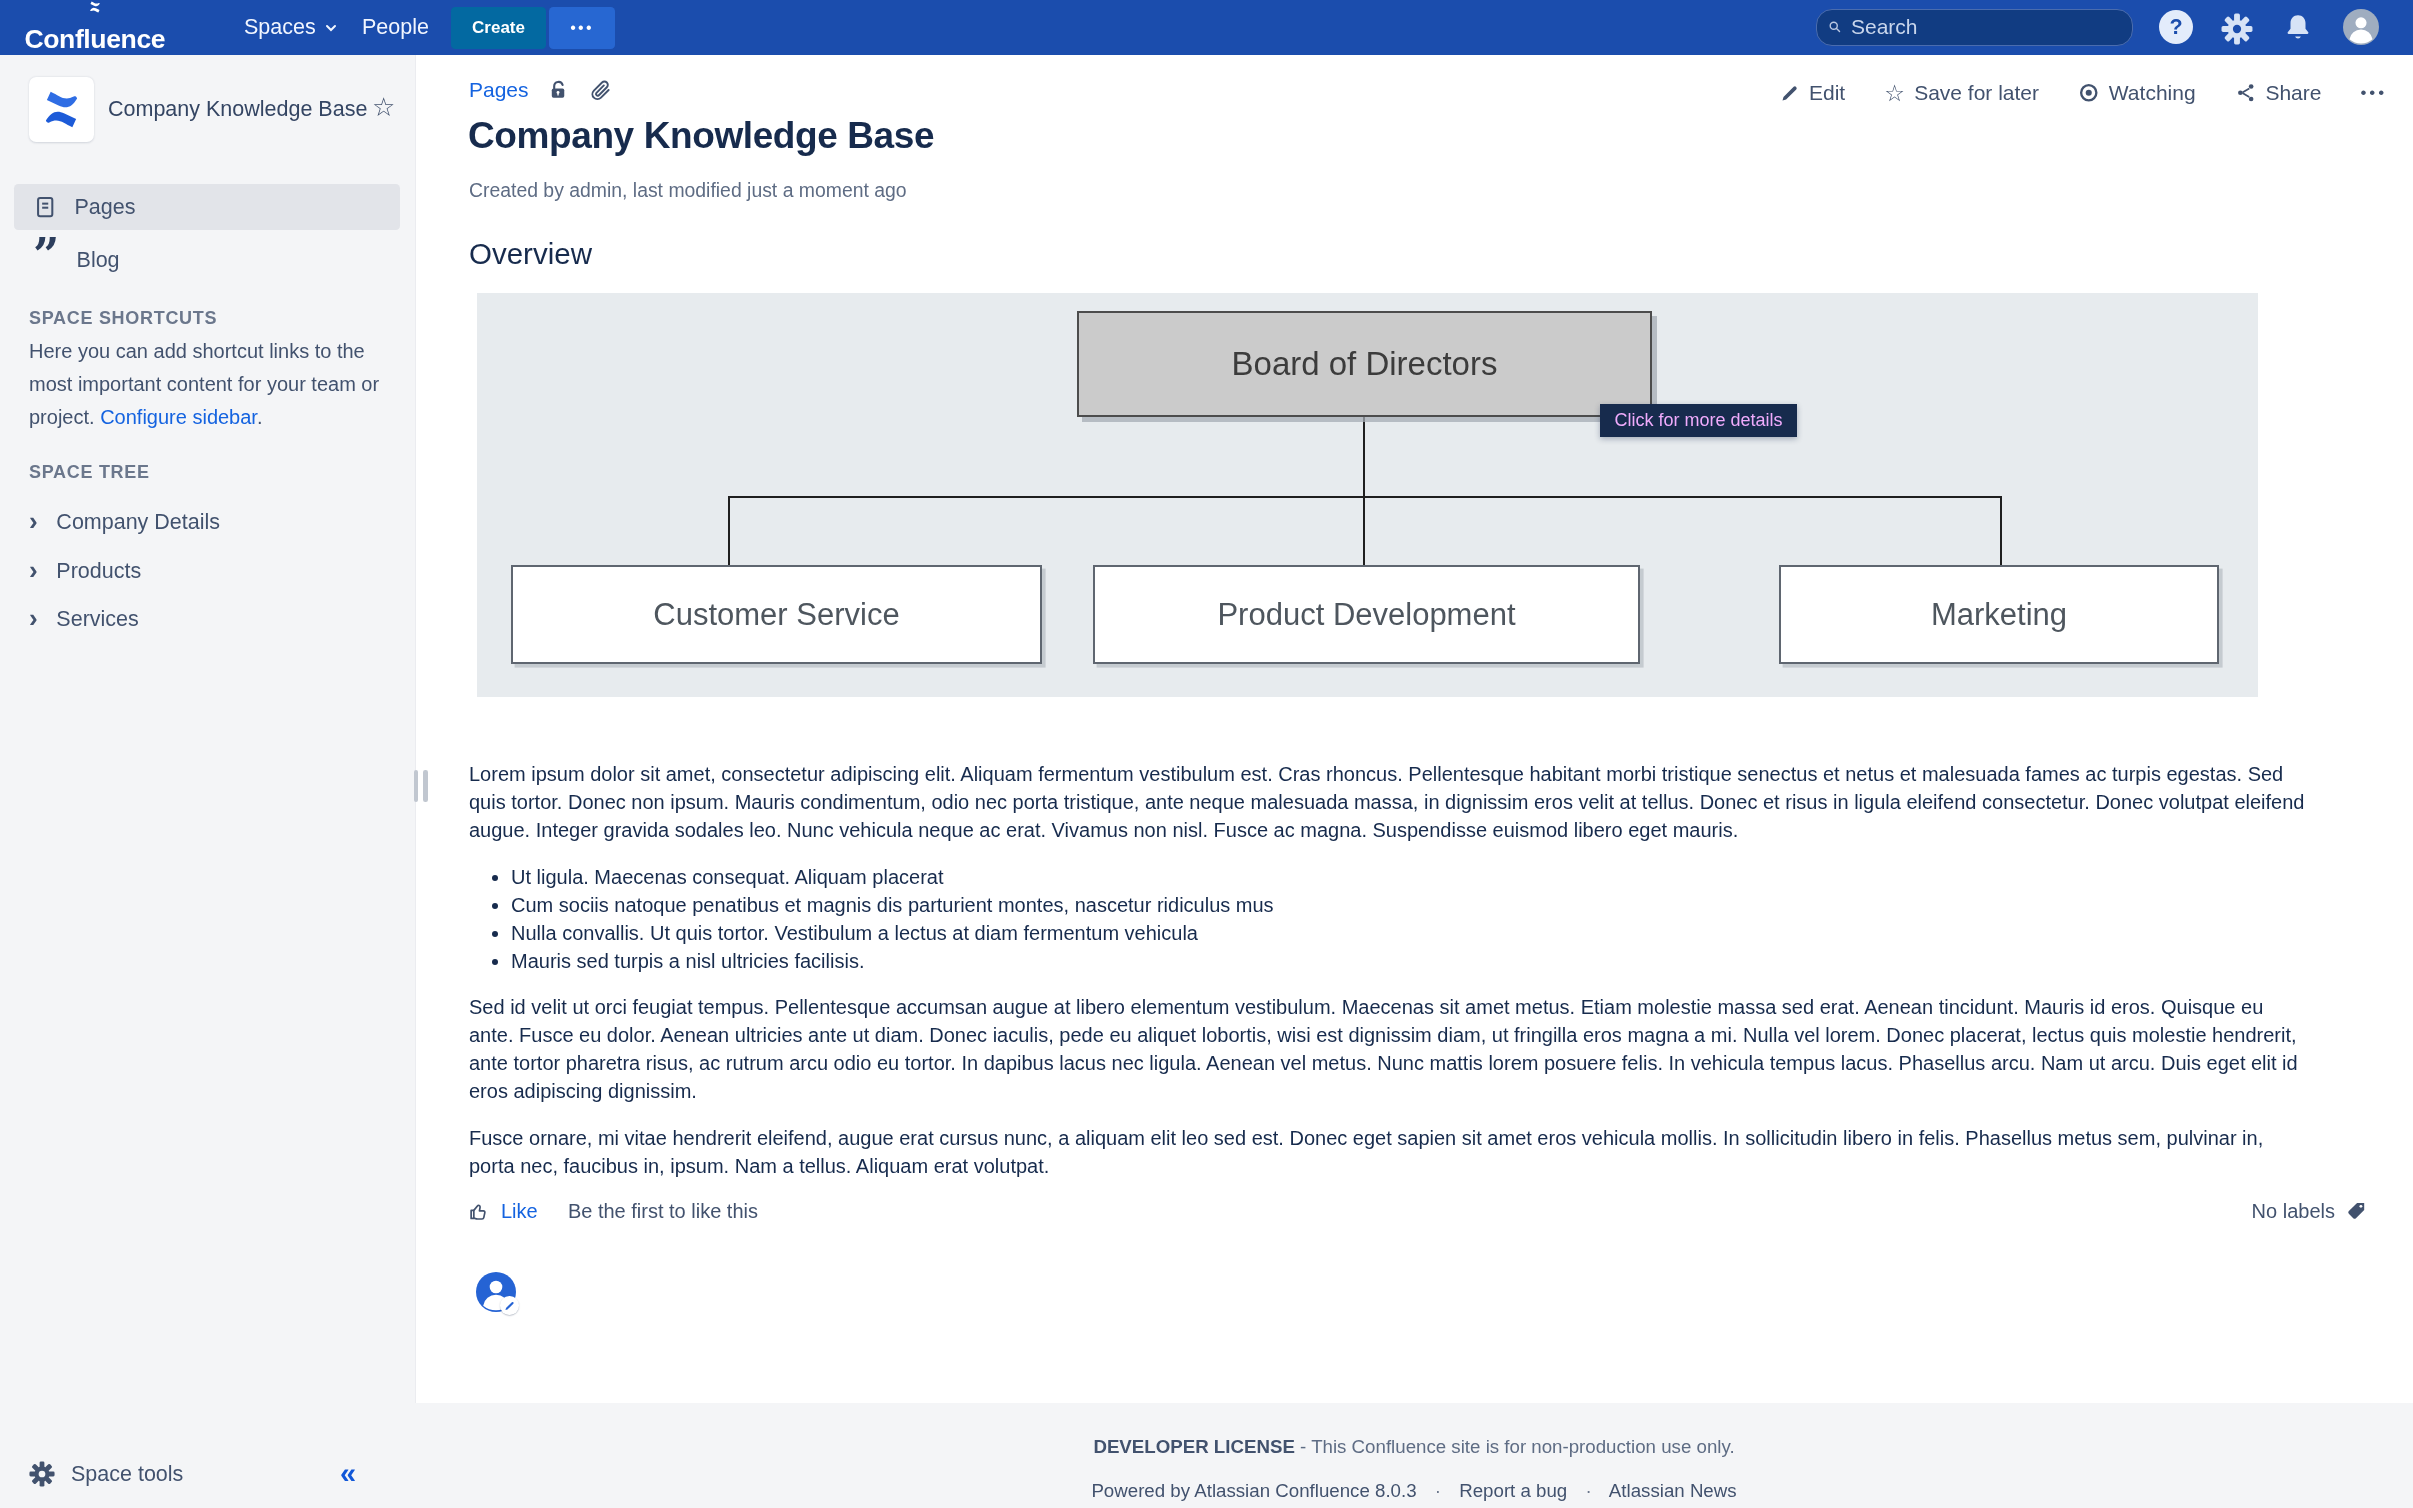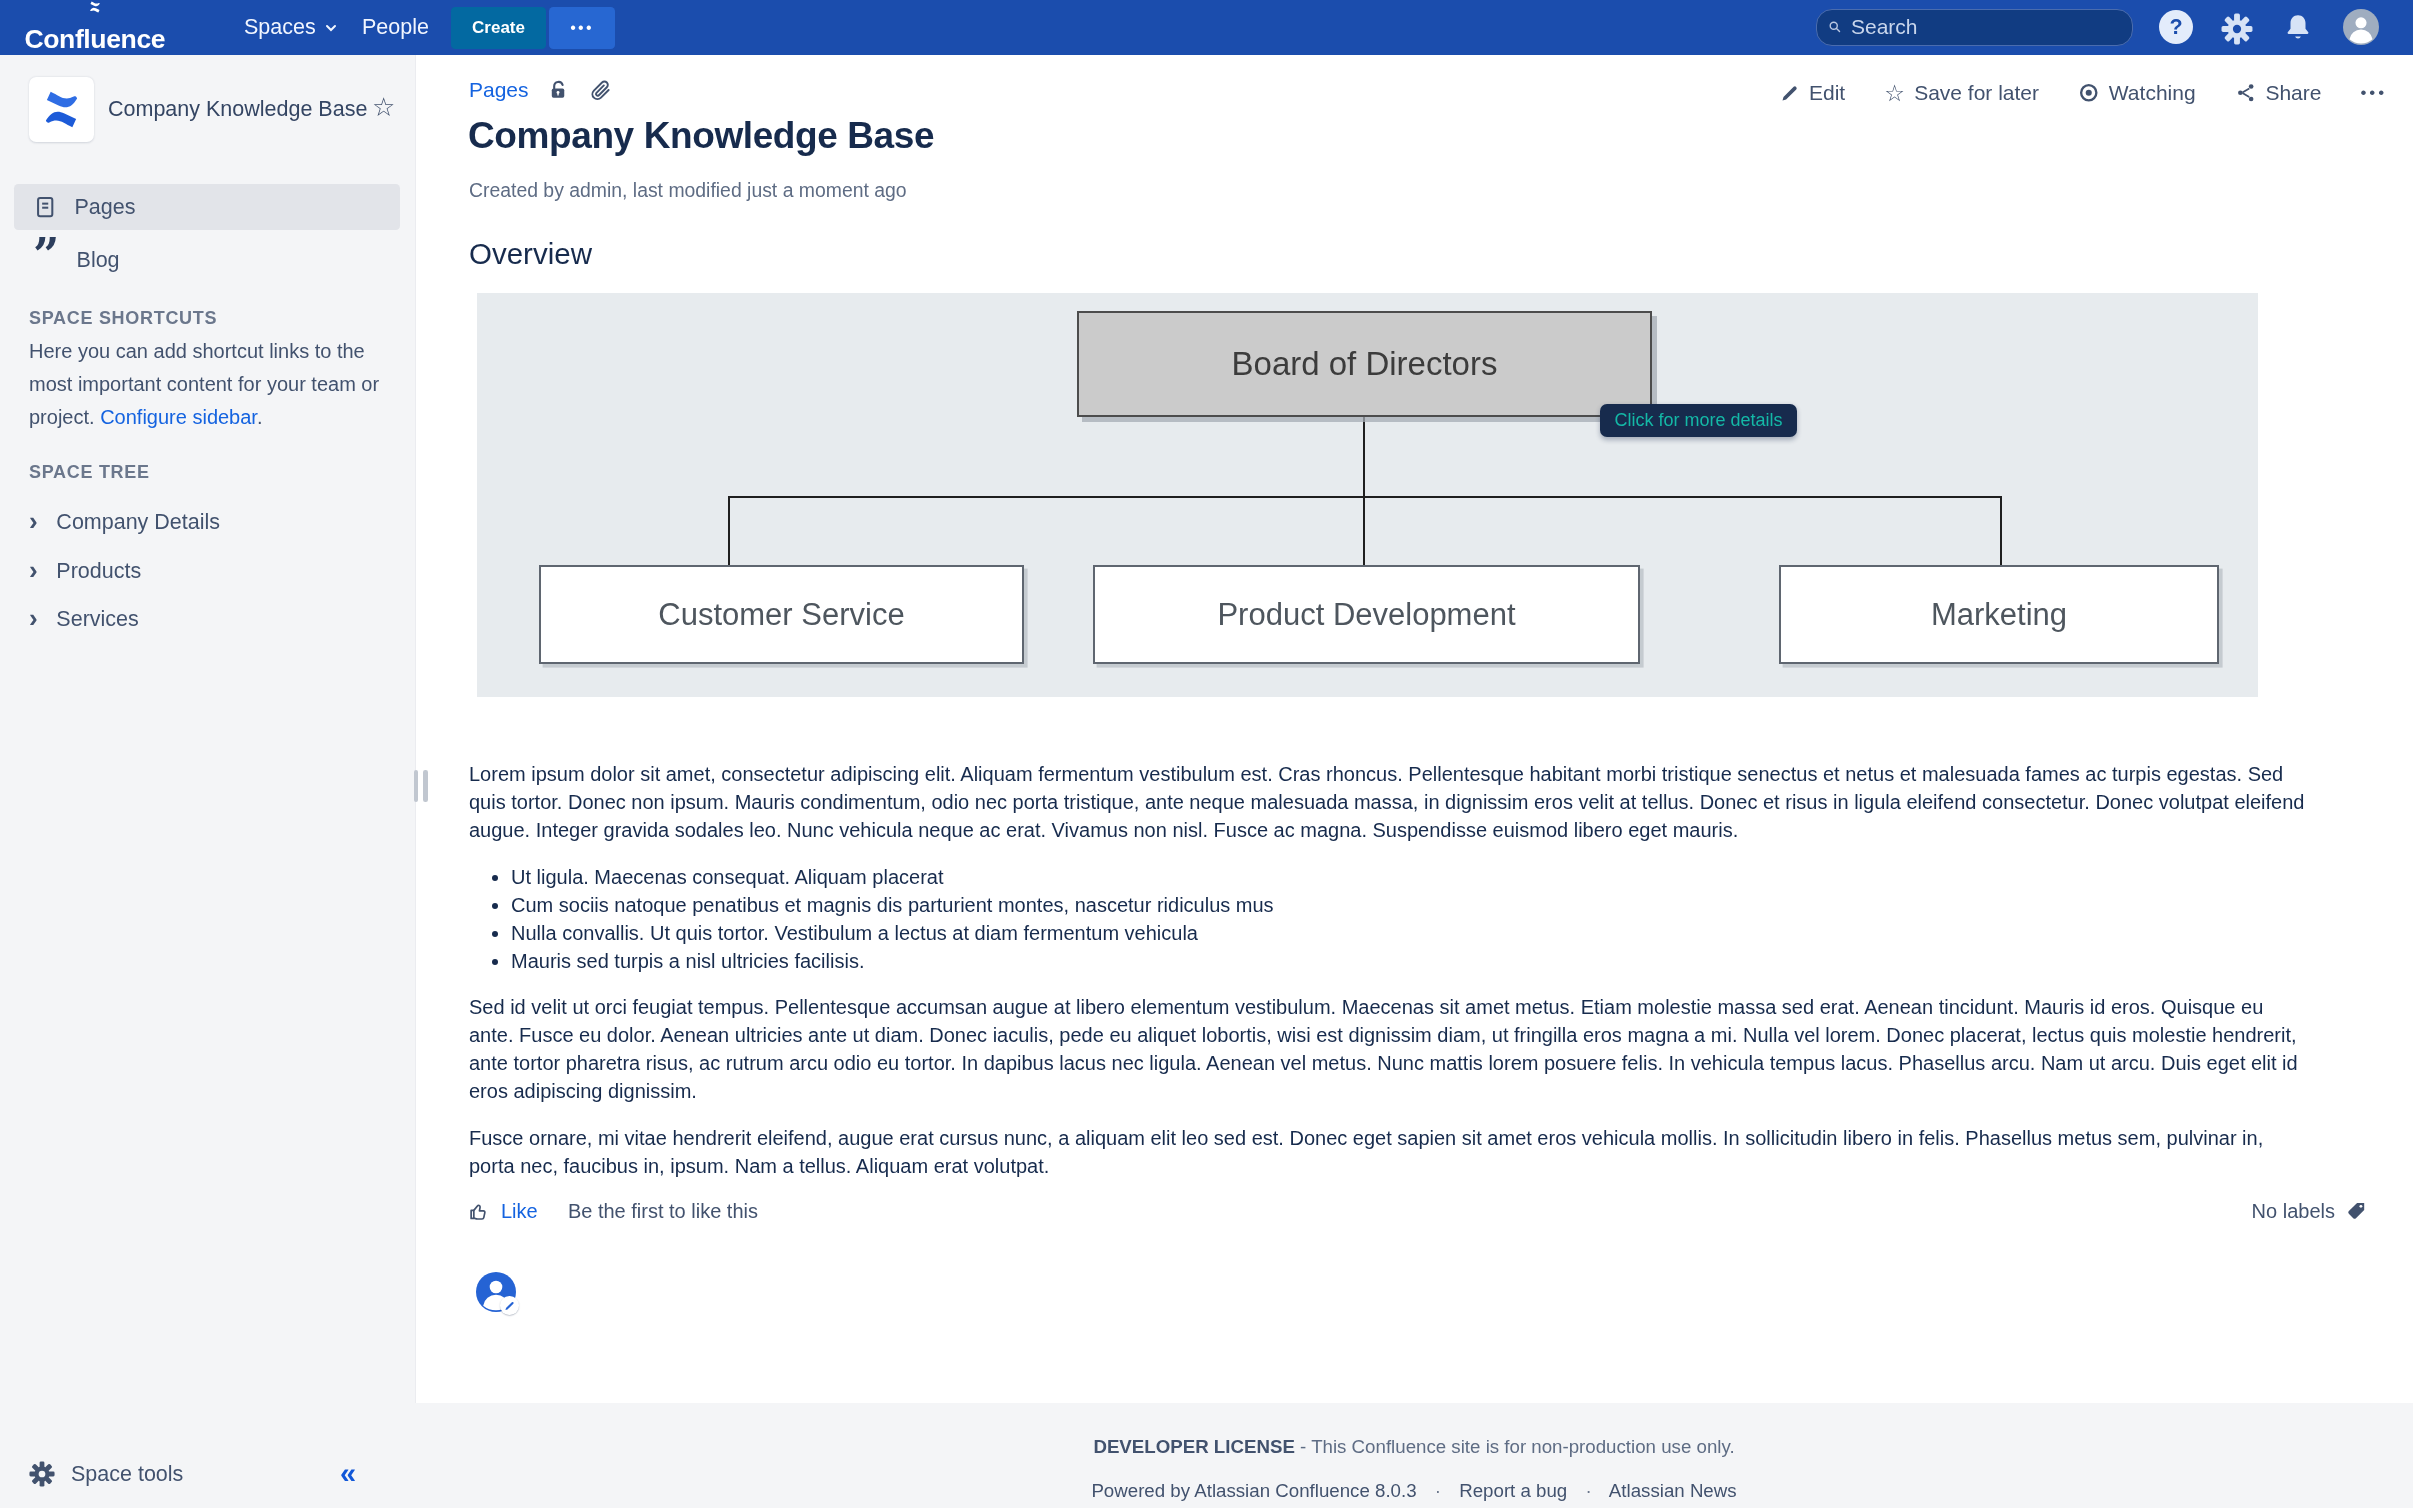--- a/index.html
+++ b/index.html
@@ -62,25 +62,25 @@
   .more-dots { font-size:17px; letter-spacing:2.9px; color:#42526e; cursor:pointer; }
   .page-title { position:absolute; left:52px; top:60px; font-size:37px; font-weight:600; color:#172b4d; letter-spacing:-0.4px; }
   .byline { position:absolute; left:53px; top:124px; font-size:19.4px; color:#5e6c84; }
   .overview-h { position:absolute; left:53px; top:182px; font-size:29.5px; font-weight:500; color:#172b4d; }
 
   
   .orgchart { position:absolute; left:61px; top:238px; width:1781px; height:404px; background:#e7ebee; }
   .node { position:absolute; display:flex; align-items:center; justify-content:center; font-family:"Liberation Sans",sans-serif; cursor:pointer; }
   .node.root { left:600px; top:18px; width:575px; height:106px; background:#cbcbcb; border:2.2px solid #4c4c4c; box-shadow:5px 5px 0 rgba(165,172,180,.75); font-size:33px; color:#3c3c3c; }
   .node.child { top:272px; height:99px; background:#fff; border:2.2px solid #5f6670; box-shadow:3.6px 3.6px 0 rgba(170,176,184,.55); font-size:31px; color:#4e565e; }
-  #node-cs { left:34px;  width:485px;margin-left:28px; }
+  #node-cs { left:34px;  width:531px; }
   #node-pd { left:616px; width:547px; }
   #node-mk { left:1302px; width:440px; }
   .cline { position:absolute; background:#1f1f1f; }
-  .chart-tip { position:absolute; left:1123px; top:111px; height:33px; background:#172b4d; color:#14b8a6; font-size:18px; border-radius:7px; padding:0 14.4px; display:flex; align-items:center; box-shadow:0 2.2px 5.7px rgba(9,30,66,.3); white-space:nowrap; }
+  .chart-tip { position:absolute; left:1123px; top:111px; height:33px; background:#172b4d; color:#f0abfc; font-size:18px; border-radius:0; padding:0 14.4px; display:flex; align-items:center; box-shadow:0 2.2px 5.7px rgba(9,30,66,.3); white-space:nowrap; }
 
   
   .article { position:absolute; left:53px; top:705px; width:1840px; font-size:20px; line-height:28px; color:#172b4d; }
   .article p { margin-bottom:18.7px; }
   .article ul { margin:0 0 18.7px 0; padding-left:42px; }
   .article li { line-height:28px; }
 
   
   .like-row { position:absolute; left:52px; top:1145px; display:flex; align-items:center; gap:11.5px; }
   .like-link { font-size:20px; color:#1463e0; cursor:pointer; }

